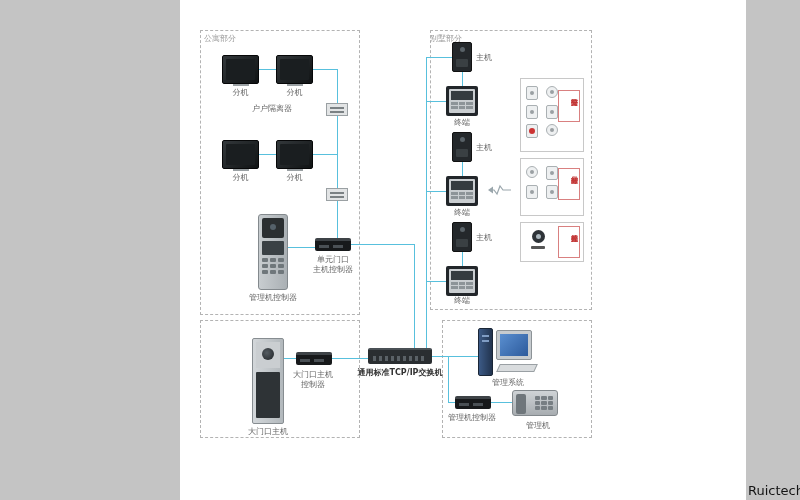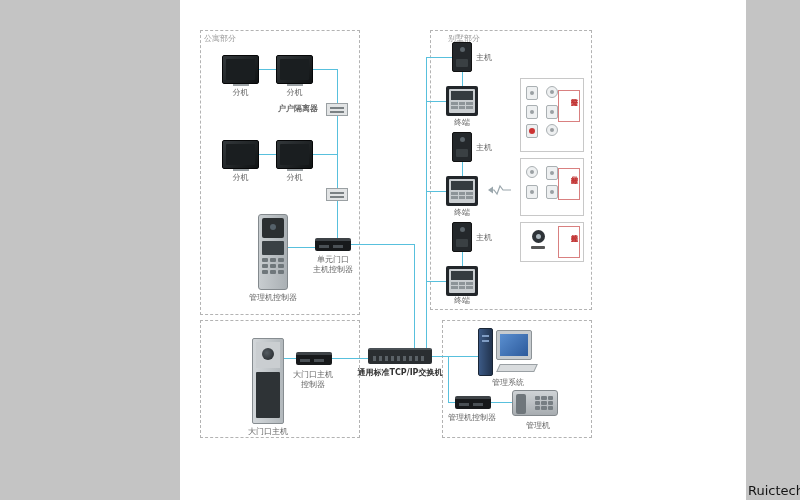--- a/index.html
+++ b/index.html
@@ -102,21 +102,21 @@
 
 <div class="frame">
   <div class="canvas">
 
     <div class="dashed-box" style="left:20px;top:30px;width:160px;height:285px;"></div>
     <div class="dashed-box" style="left:250px;top:30px;width:162px;height:280px;"></div>
     <div class="dashed-box" style="left:20px;top:320px;width:160px;height:118px;"></div>
     <div class="dashed-box" style="left:262px;top:320px;width:150px;height:118px;"></div>
 
     <div class="sec-title" style="left:24px;top:33px;">公寓部分</div>
-    <div class="sec-title" style="left:268px;top:33px;">别墅部分</div>
+    <div class="sec-title" style="left:250px;top:33px;">别墅部分</div>
 
     <div class="line-h" style="left:79px;top:69px;width:17px;"></div>
     <div class="line-h" style="left:133px;top:69px;width:24px;"></div>
     <div class="line-h" style="left:79px;top:154px;width:17px;"></div>
     <div class="line-h" style="left:133px;top:154px;width:24px;"></div>
     <div class="line-v" style="left:157px;top:69px;height:169px;"></div>
     <div class="line-h" style="left:108px;top:247px;width:27px;"></div>
     <div class="line-h" style="left:171px;top:244px;width:63px;"></div>
     <div class="line-v" style="left:234px;top:244px;height:104px;"></div>
 
@@ -139,21 +139,21 @@
     <div class="monitor" style="left:42px;top:55px;">
         <div class="scr"></div>
       </div>
     <div class="monitor" style="left:96px;top:55px;">
         <div class="scr"></div>
       </div>
     <div class="dev-label" style="left:42px;top:88px;width:37px;">分机</div>
     <div class="dev-label" style="left:96px;top:88px;width:37px;">分机</div>
 
     <div class="isolator" style="left:146px;top:103px;"></div>
-    <div class="dev-label" style="left:90px;top:104px;width:56px;text-align:center;font-weight:bold;">户户隔离器</div>
+    <div class="dev-label" style="left:72px;top:104px;width:56px;text-align:left;">户户隔离器</div>
 
     <div class="monitor" style="left:42px;top:140px;">
         <div class="scr"></div>
       </div>
     <div class="monitor" style="left:96px;top:140px;">
         <div class="scr"></div>
       </div>
     <div class="dev-label" style="left:42px;top:173px;width:37px;">分机</div>
     <div class="dev-label" style="left:96px;top:173px;width:37px;">分机</div>
 

